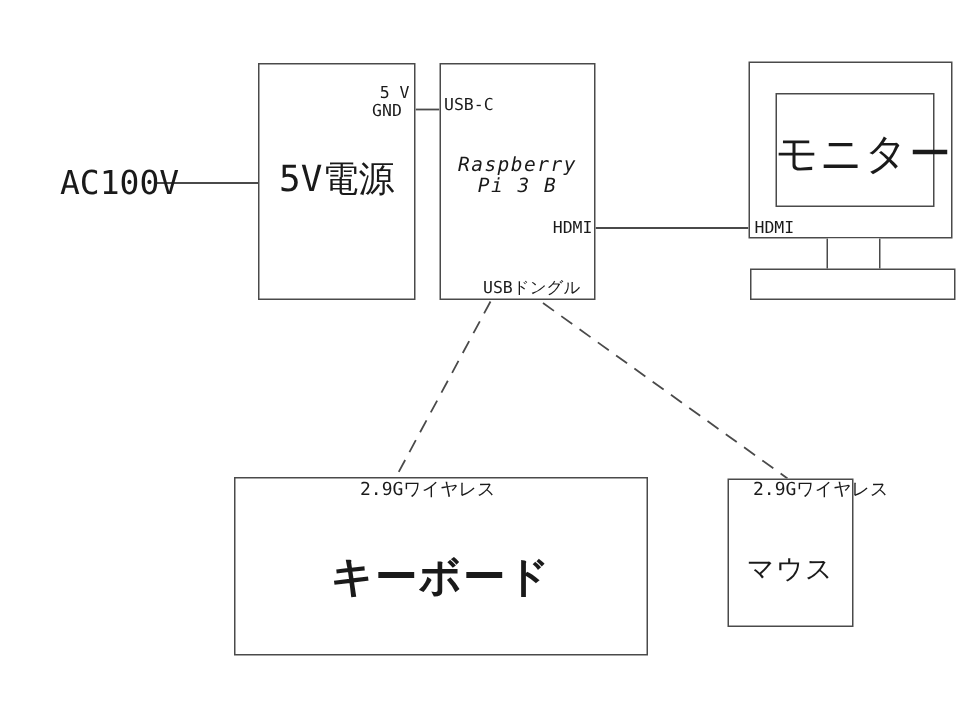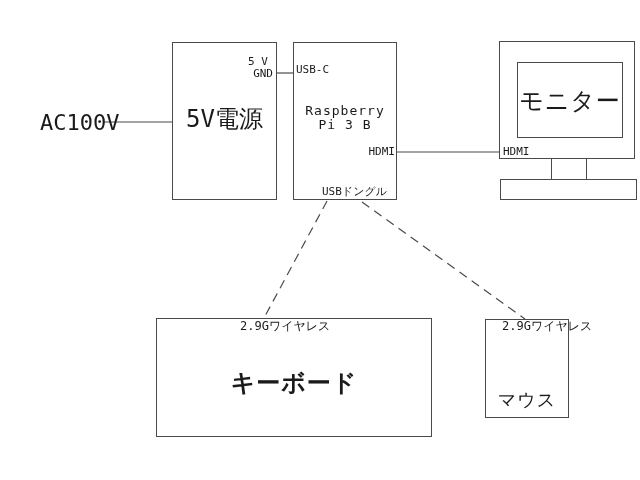--- a/index.html
+++ b/index.html
@@ -24,24 +24,24 @@
   }
   .lbl {
     position: absolute;
     white-space: nowrap;
     line-height: 1.1;
   }
   .center { text-align: center; }
   .right { text-align: right; }
   .fs-small  { font-size: 11px; }
   .fs-tag    { font-size: 12px; margin-left: 12px; }
-  .fs-name   { font-size: 13px; letter-spacing: 1px; }
+  .fs-name   { font-size: 13px; letter-spacing: 1px; font-style: italic; }
   .fs-ac     { font-size: 22px; }
-  .fs-mouse  { font-size: 18px; letter-spacing: 1px; margin-top: 20px; }
-  .fs-big    { font-size: 24px; letter-spacing: 1px; }
+  .fs-mouse  { font-size: 18px; letter-spacing: 1px; }
+  .fs-big    { font-size: 28px; letter-spacing: 1px; }
   .fs-power  { font-size: 24px; }
   svg.wires {
     position: absolute;
     left: 0; top: 0;
     width: 640px; height: 480px;
     pointer-events: none;
   }
   .neck {
     position: absolute;
     border-left: 1px solid #4a4a4a;
@@ -59,22 +59,22 @@
     <line x1="104" y1="122" x2="172" y2="122" stroke="#4a4a4a" stroke-width="1.2"></line>
     <line x1="277" y1="73" x2="293" y2="73" stroke="#4a4a4a" stroke-width="1.2"></line>
     <line x1="397" y1="152" x2="499" y2="152" stroke="#4a4a4a" stroke-width="1.2"></line>
     <line x1="327" y1="201" x2="264" y2="318" stroke="#4a4a4a" stroke-width="1.2" stroke-dasharray="9 6"></line>
     <line x1="362" y1="202" x2="525" y2="319" stroke="#4a4a4a" stroke-width="1.2" stroke-dasharray="9 6"></line>
   </svg>
 
   <div class="lbl fs-ac" style="left:40px; top:111px;">AC100V</div>
 
   <div class="box" style="left:172px; top:42px; width:105px; height:158px;"></div>
-  <div class="lbl fs-small right" style="left:243px; top:56px; width:30px;text-align:center;">5 V</div>
-  <div class="lbl fs-small right" style="left:243px; top:68px; width:30px;">GND</div>
+  <div class="lbl fs-small right" style="left:243px; top:56px; width:30px;">5 V</div>
+  <div class="lbl fs-small right" style="left:243px; top:68px; width:30px;text-align:center;">GND</div>
   <div class="lbl fs-power center" style="left:172px; top:106px; width:105px;">5V電源</div>
 
   <div class="box" style="left:293px; top:42px; width:104px; height:158px;"></div>
   <div class="lbl fs-small" style="left:296px; top:64px;">USB-C</div>
   <div class="lbl fs-name center" style="left:293px; top:104px; width:104px;">
     <span style="display:block;">Raspberry</span>
     <span style="display:block;">Pi 3 B</span>
   </div>
   <div class="lbl fs-small right" style="left:360px; top:146px; width:35px;">HDMI</div>
   <div class="lbl fs-small" style="left:322px; top:186px;">USBドングル</div>

